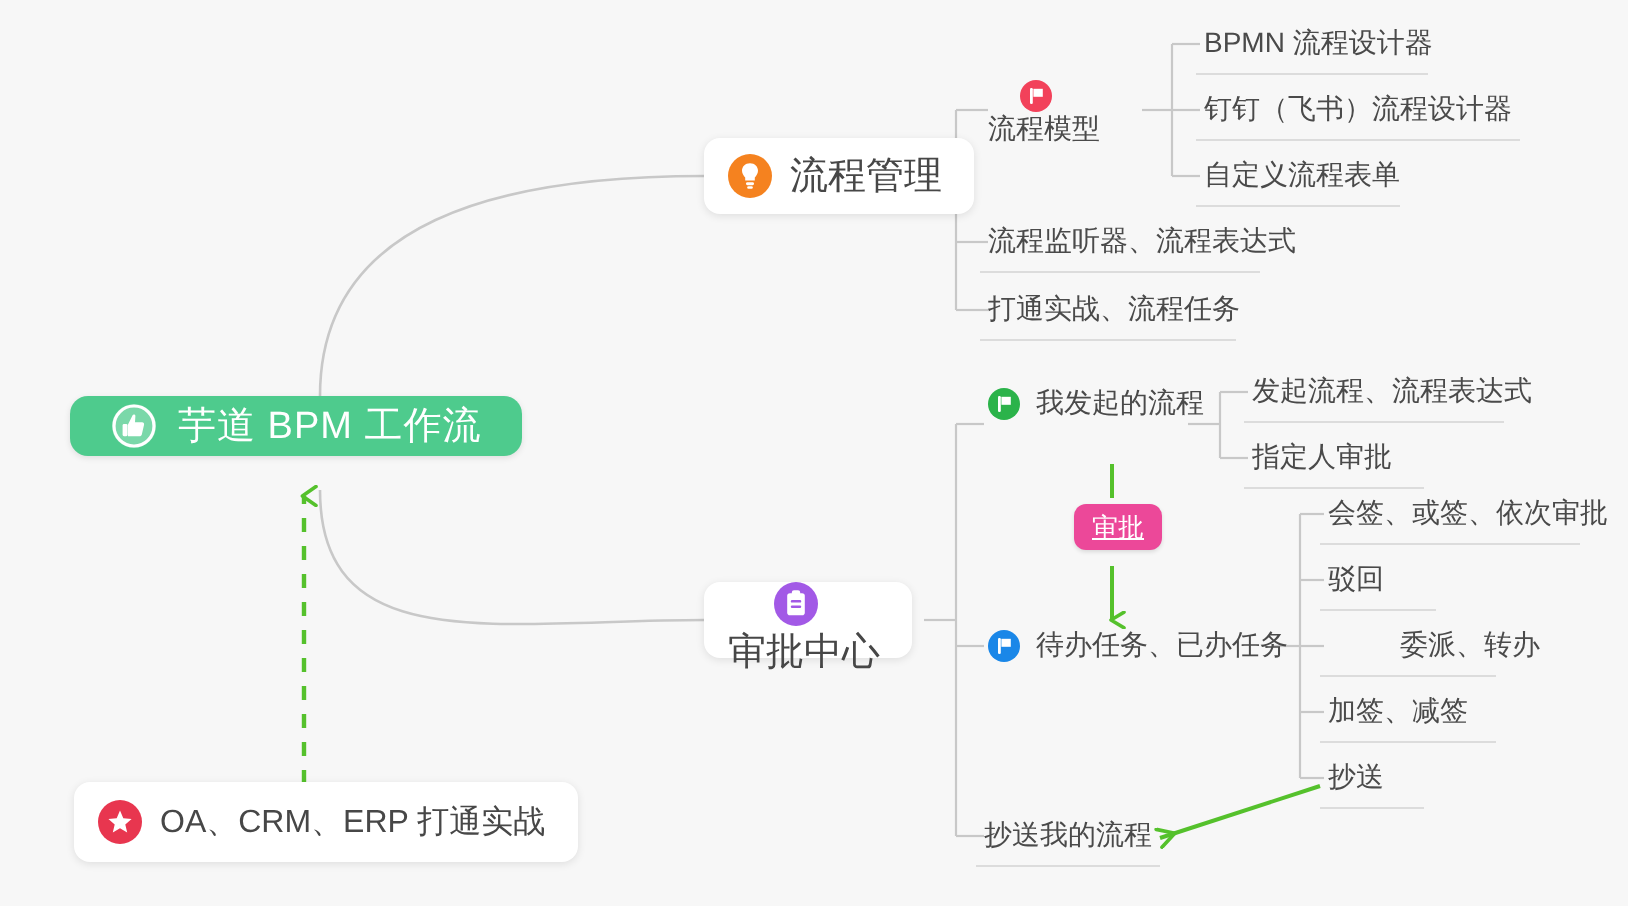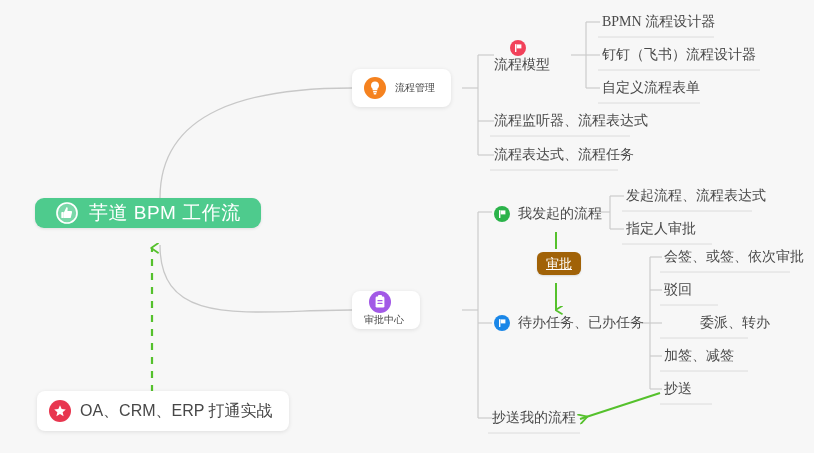--- a/index.html
+++ b/index.html
@@ -42,48 +42,47 @@
     box-shadow: 0 1px 3px rgba(0,0,0,0.10);
   }
   .root .label { letter-spacing: 0.5px; }
   
   .card {
     background: #ffffff;
     border-radius: 8px;
     padding: 0 16px 0 12px;
     height: 38px;
     color: #474747;
-    font-size: 10px;
+    font-size: 19px;
     box-shadow: 0 1px 4px rgba(0,0,0,0.10);
   }
   
   .leaf {
     background: transparent;
     color: #4a4a4a;
     font-size: 14px;
     height: 30px;
     padding: 0 4px;
-    font-family: Liberation Serif, serif;
   }
   .leaf.with-icon { padding-left: 2px; }
   .icon {
     display: inline-flex;
     align-items: center;
     justify-content: center;
     flex: 0 0 auto;
     border-radius: 50%;
   }
   .icon svg { display: block; }
   .icon-lg { width: 22px; height: 22px; margin-right: 9px; }
   .icon-sm { width: 16px; height: 16px; margin-right: 8px; }
   .icon-root { width: 24px; height: 24px; margin-right: 10px; }
   
   .badge {
     position: absolute;
-    background: #a16207;
+    background: #ec4899;
     border-radius: 6px;
     color: #ffffff;
     font-size: 13px;
     padding: 5px 9px;
     line-height: 1;
     box-shadow: 0 1px 2px rgba(0,0,0,0.12);
     text-decoration: underline;
   }
 </style>
 </head>
@@ -208,37 +207,37 @@
     <span>钉钉（飞书）流程设计器</span>
   </div>
   <div class="node leaf" style="left:598px; top:73px;">
     <span>自定义流程表单</span>
   </div>
 
   <div class="node leaf" style="left:490px; top:106px;">
     <span>流程监听器、流程表达式</span>
   </div>
   <div class="node leaf" style="left:490px; top:140px;">
-    <span>流程表达式、流程任务</span>
+    <span>打通实战、流程任务</span>
   </div>
 
   <div class="node card" style="left:352px; top:291px;flex-direction:column;">
     <span class="icon icon-lg">
       <svg viewBox="0 0 22 22" width="22" height="22">
         <circle cx="11" cy="11" r="11" fill="#a259e6"></circle>
         <rect x="6.6" y="5.6" width="8.8" height="11" rx="1.4" fill="#ffffff"></rect>
         <rect x="8.9" y="4.1" width="4.2" height="2.6" rx="1.1" fill="#ffffff"></rect>
         <rect x="8.4" y="9" width="5.2" height="1.3" rx="0.6" fill="#a259e6"></rect>
         <rect x="8.4" y="11.7" width="5.2" height="1.3" rx="0.6" fill="#a259e6"></rect>
       </svg>
     </span>
     <span>审批中心</span>
   </div>
 
-  <div class="node leaf with-icon" style="left:492px; top:199px;">
+  <div class="node leaf with-icon" style="left:492px; top:187px;">
     <span class="icon icon-sm">
       <svg viewBox="0 0 16 16" width="16" height="16">
         <circle cx="8" cy="8" r="8" fill="#2bb34a"></circle>
         <rect x="5" y="4" width="1.4" height="8" rx="0.6" fill="#ffffff"></rect>
         <path d="M6.7 4.4 L11.4 4.4 L11.4 8.4 L6.7 8.4 Z" fill="#ffffff"></path>
       </svg>
     </span>
     <span>我发起的流程</span>
   </div>
   <div class="node leaf" style="left:622px; top:181px;">

